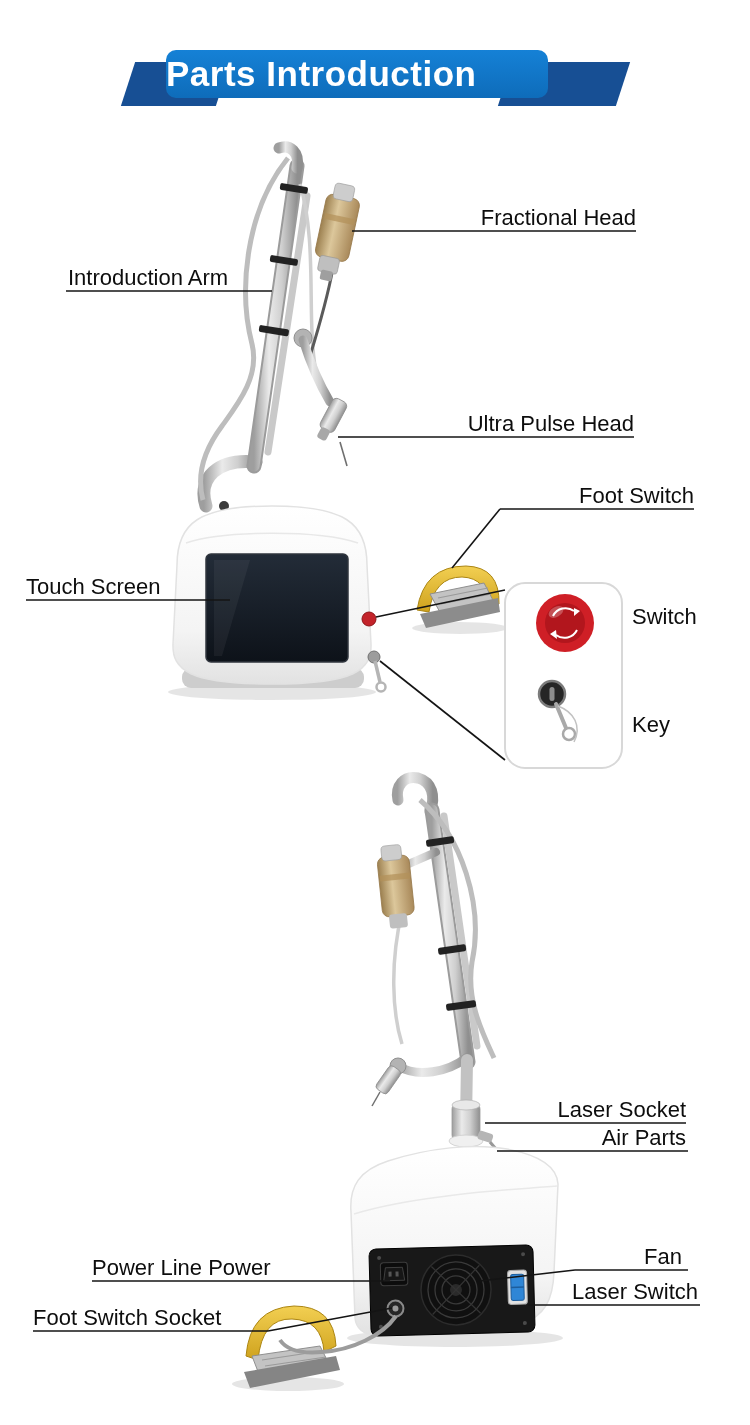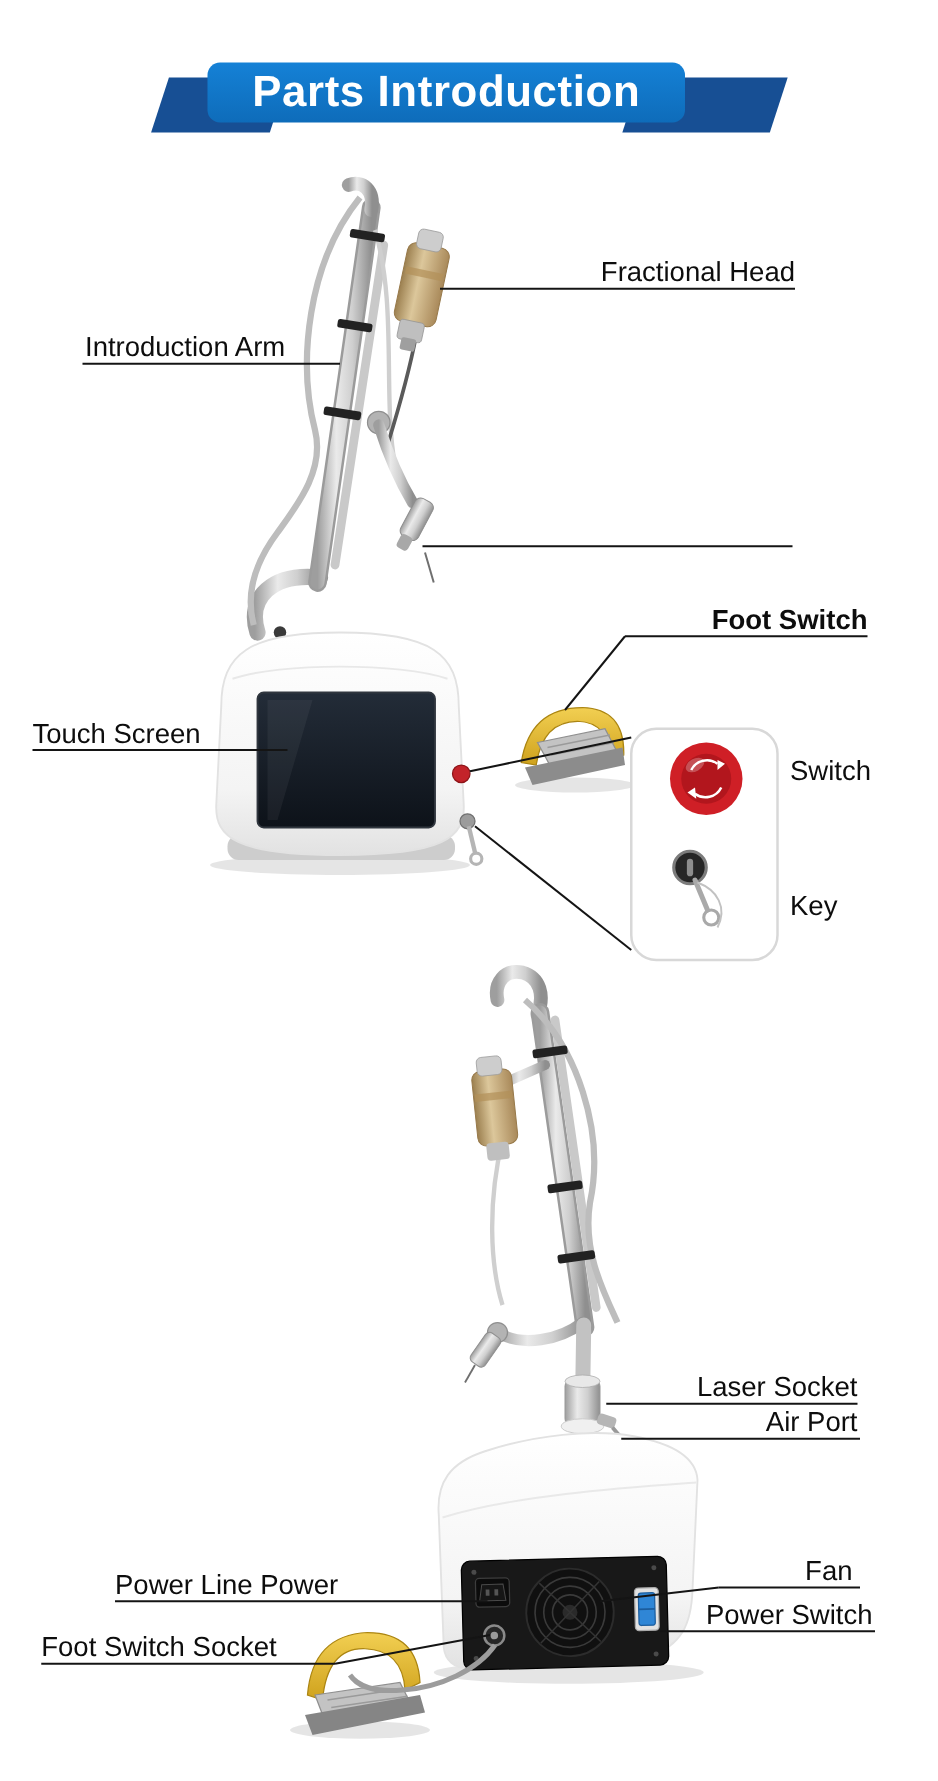--- a/index.html
+++ b/index.html
@@ -7,21 +7,21 @@
   .page { position:relative; width:750px; height:1425px; background:#ffffff; overflow:hidden; }
 
   
   .banner { position:absolute; left:0; top:0; width:750px; height:130px; }
   .ribbon { position:absolute; top:62px; height:44px; background:var(--banner-dark-blue,#174f94); transform:skewX(-18deg); }
   .ribbon-left  { left:128px; width:95px; }
   .ribbon-right { left:505px; width:118px; }
   .banner-main {
     position:absolute; left:166px; top:50px; width:382px; height:48px;
     background:linear-gradient(180deg, var(--banner-blue,#1581d6), #0e6cba);
-    border-radius:10px; display:flex; align-items:center; justify-content:center;
+    border-radius:10px; display:flex; align-items:center; 
     color:#ffffff; font-weight:bold; font-size:35px; letter-spacing:0.5px;
   }
 
   
   .part-label {
     position:absolute; font-size:22px; color:var(--label-text,#0d0d0d);
     white-space:nowrap; line-height:26px;
   }
 
   .art { position:absolute; left:0; top:0; }
@@ -245,25 +245,26 @@
       <line x1="575" y1="1270" x2="688" y2="1270"></line>
       <line x1="575" y1="1270" x2="480" y2="1281"></line>
       <line x1="528" y1="1305" x2="700" y2="1305"></line>
       <line x1="33" y1="1331" x2="268" y2="1331"></line>
       <line x1="268" y1="1331" x2="392" y2="1308"></line>
     </g>
   </svg>
 
   <div class="part-label" style="right:114px; top:205px;">Fractional Head</div>
   <div class="part-label" style="left:68px; top:265px;">Introduction Arm</div>
-  <div class="part-label" style="right:56px; top:483px;font-weight:bold;">Foot Switch</div>
+  <div class="part-label" style="right:116px; top:411px;">Ultra Pulse Head</div>
+  <div class="part-label" style="right:56px; top:483px;">Foot Switch</div>
   <div class="part-label" style="left:26px; top:574px;">Touch Screen</div>
   <div class="part-label" style="left:632px; top:604px;">Switch</div>
   <div class="part-label" style="left:632px; top:712px;">Key</div>
 
   <div class="part-label" style="right:64px; top:1097px;">Laser Socket</div>
-  <div class="part-label" style="right:64px; top:1125px;">Air Port</div>
+  <div class="part-label" style="right:64px; top:1125px;">Air Parts</div>
   <div class="part-label" style="left:92px; top:1255px;">Power Line Power</div>
   <div class="part-label" style="right:68px; top:1244px;margin-left:34px;">Fan</div>
-  <div class="part-label" style="right:52px; top:1279px;">Power Switch</div>
+  <div class="part-label" style="right:52px; top:1279px;">Laser Switch</div>
   <div class="part-label" style="left:33px; top:1305px;">Foot Switch Socket</div>
 
 </div>
 
 </body></html>

